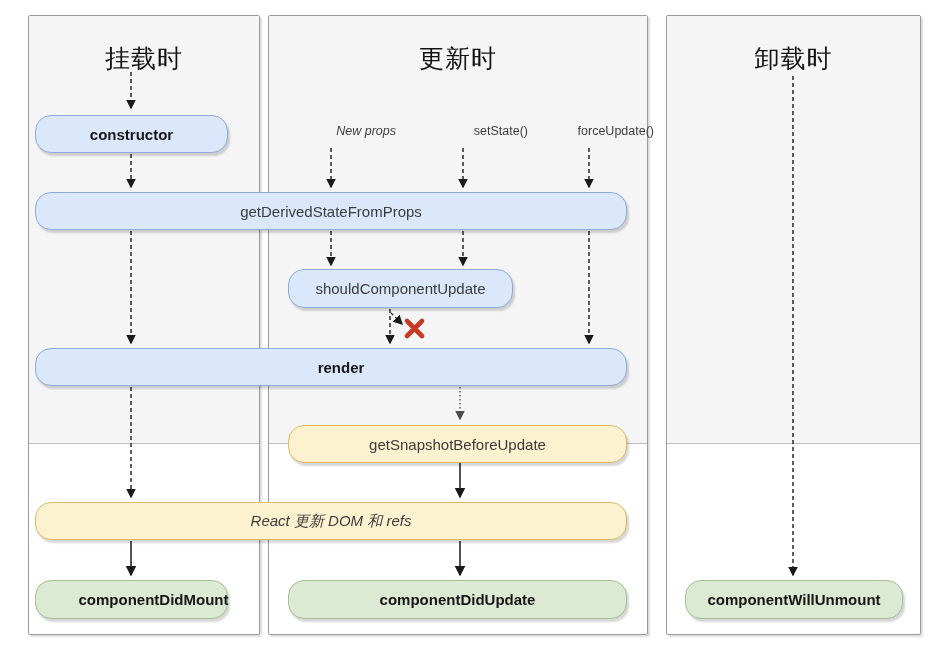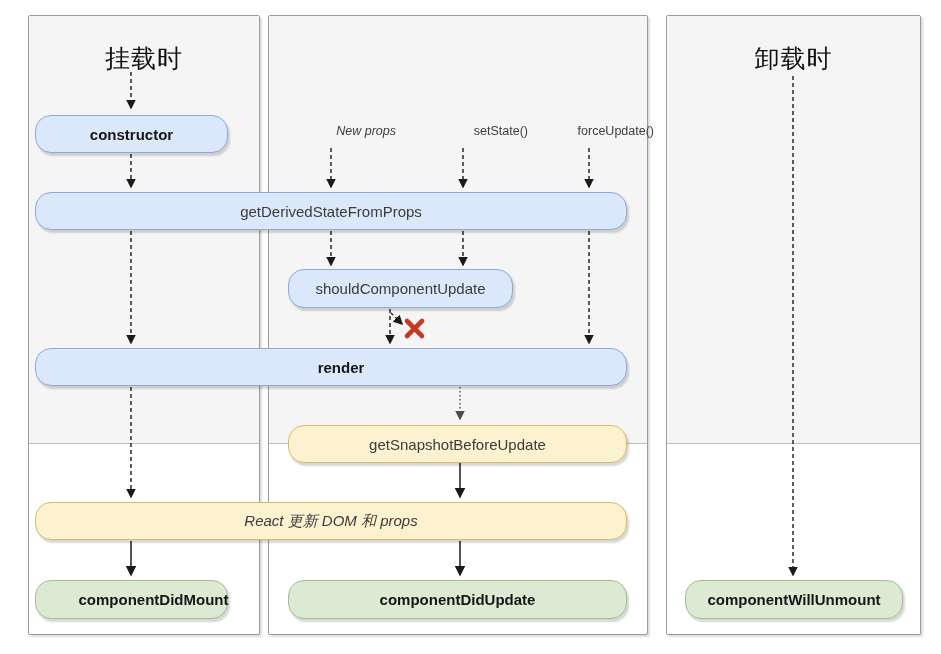--- a/index.html
+++ b/index.html
@@ -84,20 +84,21 @@
 
 <div id="canvas">
 
   <div class="panel" style="left:16px; top:15px; width:230px; height:618px;margin-left:12px;">
     <div class="gray-zone"></div>
     <div class="col-title">挂载时</div>
   </div>
 
   <div class="panel" style="left:268px; top:15px; width:378px; height:618px;">
     <div class="gray-zone"></div>
+    <div class="col-title">更新时</div>
   </div>
 
   <div class="panel" style="left:666px; top:15px; width:253px; height:618px;">
     <div class="gray-zone"></div>
     <div class="col-title">卸载时</div>
   </div>
 
   <div class="trigger italic" style="left:266px;">New props</div>
   <div class="trigger" style="left:398px;">setState()</div>
   <div class="trigger" style="left:524px;">forceUpdate()</div>
@@ -140,21 +141,21 @@
   <div class="node blue bold" style="left:35px; top:115px; width:193px; height:38px;">constructor</div>
 
   <div class="node blue" style="left:35px; top:192px; width:592px; height:38px;">getDerivedStateFromProps</div>
 
   <div class="node blue" style="left:288px; top:269px; width:225px; height:39px;">shouldComponentUpdate</div>
 
   <div class="node blue bold" style="left:35px; top:348px; width:592px; height:38px;padding-left:20px;">render</div>
 
   <div class="node yellow" style="left:288px; top:425px; width:339px; height:38px;">getSnapshotBeforeUpdate</div>
 
-  <div class="node yellow italic" style="left:35px; top:502px; width:592px; height:38px;">React 更新 DOM 和 props</div>
+  <div class="node yellow italic" style="left:35px; top:502px; width:592px; height:38px;">React 更新 DOM 和 refs</div>
 
   <div class="node green bold" style="left:35px; top:580px; width:193px; height:39px;padding-left:44px;">componentDidMount</div>
 
   <div class="node green bold" style="left:288px; top:580px; width:339px; height:39px;">componentDidUpdate</div>
 
   <div class="node green bold" style="left:685px; top:580px; width:218px; height:39px;">componentWillUnmount</div>
 
 </div>
 
 </body></html>

